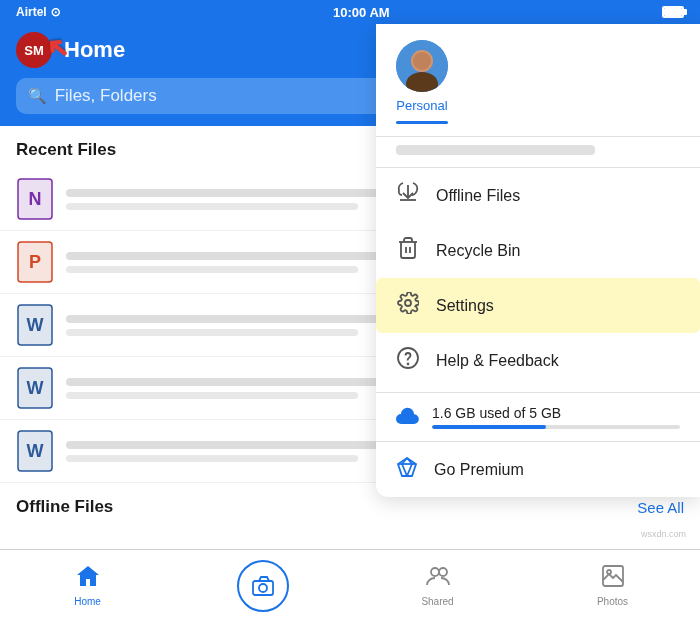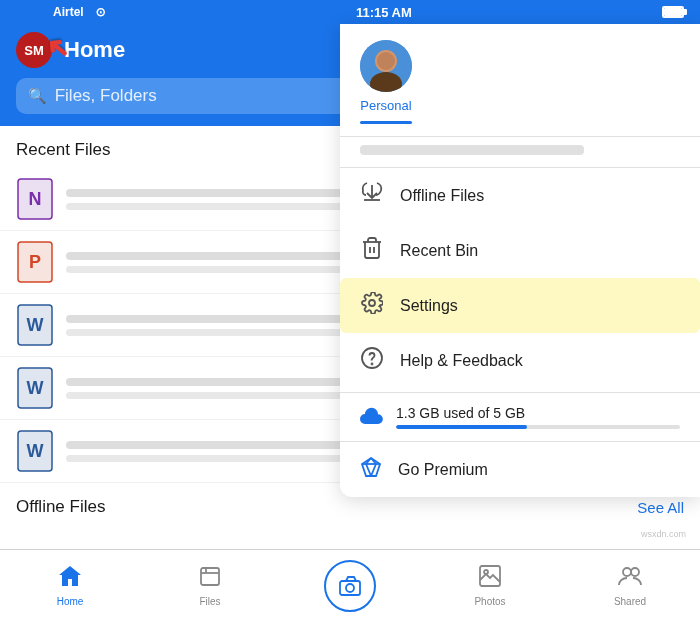--- a/index.html
+++ b/index.html
@@ -17,25 +17,24 @@
       background: #1a73e8;
       display: flex;
       justify-content: space-between;
       align-items: center;
       padding: 4px 16px;
       height: 24px;
     }
     .status-bar-left {
       display: flex;
       align-items: center;
-      gap: 12px;
+      gap: 4px;
       color: white;
       font-size: 12px;
       font-weight: 600;
-      margin-left: 37px;
     }
     .status-bar-center {
       color: white;
       font-size: 13px;
       font-weight: 600;
     }
     .status-bar-right {
       display: flex;
       align-items: center;
       gap: 6px;
@@ -156,21 +155,21 @@
     }
 
     .section-header {
       display: flex;
       justify-content: space-between;
       align-items: center;
       padding: 14px 16px 8px;
     }
     .section-title {
       font-size: 17px;
-      font-weight: 400;
+      font-weight: 700;
       color: #1a1a1a;
     }
     .see-all {
       color: #1a73e8;
       font-size: 15px;
     }
 
     
     .file-list {
       padding: 0 0;
@@ -261,21 +260,21 @@
       align-items: center;
       justify-content: center;
       color: #1a73e8;
       font-size: 22px;
     }
 
     .dropdown-panel {
       position: absolute;
       top: 24px;
       right: 0;
-      width: 360px;
+      width: 324px;
       background: white;
       box-shadow: 0 4px 20px rgba(0,0,0,0.15);
       z-index: 20;
       border-radius: 0 0 0 12px;
     }
 
     
     .account-switcher {
       display: flex;
       align-items: center;
@@ -426,21 +425,21 @@
     }
   </style>
 </head>
 <body>
 
 <div class="status-bar">
   <div class="status-bar-left">
     <span>Airtel</span>
     <span>⊙</span>
   </div>
-  <div class="status-bar-center">11:15 AM</div>
+  <div class="status-bar-center">10:00 AM</div>
   <div class="status-bar-right">
     <div class="battery-icon">
       <div class="battery-fill"></div>
     </div>
   </div>
 </div>
 
 <div class="app-container">
 
   <div class="header">
@@ -554,58 +553,48 @@
   <div class="bottom-nav">
     <div class="nav-item">
       <span class="nav-icon active">
         <svg width="24" height="22" viewBox="0 0 24 22" fill="#1a73e8">
           <path d="M12 1L1 10h3v11h6v-7h4v7h6V10h3L12 1z"></path>
         </svg>
       </span>
       <span class="nav-label active">Home</span>
     </div>
     <div class="nav-item">
-      <span class="nav-icon">
-        <svg width="22" height="22" viewBox="0 0 22 22" fill="none" stroke="#888" stroke-width="1.8">
-          <rect x="2" y="3" width="18" height="17" rx="2"></rect>
-          <path d="M2 8h18"></path>
-          <path d="M7 3v5"></path>
-        </svg>
-      </span>
-      <span class="nav-label">Files</span>
-    </div>
-    <div class="nav-item">
       <div class="camera-btn">
         <svg width="22" height="20" viewBox="0 0 22 20" fill="none" stroke="#1a73e8" stroke-width="1.8">
           <rect x="1" y="5" width="20" height="14" rx="2"></rect>
           <circle cx="11" cy="12" r="4"></circle>
           <path d="M7 5l2-4h6l2 4"></path>
         </svg>
       </div>
-    </div>
-    <div class="nav-item">
-      <span class="nav-icon">
-        <svg width="22" height="22" viewBox="0 0 22 22" fill="none" stroke="#888" stroke-width="1.8">
-          <rect x="1" y="1" width="20" height="20" rx="2"></rect>
-          <circle cx="7" cy="7" r="2"></circle>
-          <path d="M1 15l6-6 4 4 3-3 7 7"></path>
-        </svg>
-      </span>
-      <span class="nav-label">Photos</span>
     </div>
     <div class="nav-item">
       <span class="nav-icon">
         <svg width="24" height="22" viewBox="0 0 24 22" fill="none" stroke="#888" stroke-width="1.8">
           <circle cx="9" cy="7" r="4"></circle>
           <circle cx="17" cy="7" r="4"></circle>
           <path d="M1 20c0-4 3.6-7 8-7"></path>
           <path d="M15 13c4.4 0 8 3 8 7"></path>
         </svg>
       </span>
       <span class="nav-label">Shared</span>
+    </div>
+    <div class="nav-item">
+      <span class="nav-icon">
+        <svg width="22" height="22" viewBox="0 0 22 22" fill="none" stroke="#888" stroke-width="1.8">
+          <rect x="1" y="1" width="20" height="20" rx="2"></rect>
+          <circle cx="7" cy="7" r="2"></circle>
+          <path d="M1 15l6-6 4 4 3-3 7 7"></path>
+        </svg>
+      </span>
+      <span class="nav-label">Photos</span>
     </div>
   </div>
 </div>
 
 <div class="red-arrow">➜</div>
 
 <div class="dropdown-panel">
 
   <div class="account-switcher">
 
@@ -645,21 +634,21 @@
   <div class="menu-item">
     <span class="menu-item-icon">
       <svg width="20" height="22" viewBox="0 0 20 22" fill="none" stroke="#555" stroke-width="1.8">
         <polyline points="1,5 19,5"></polyline>
         <path d="M3 5v14a2 2 0 0 0 2 2h10a2 2 0 0 0 2-2V5"></path>
         <path d="M6 5V3a2 2 0 0 1 2-2h4a2 2 0 0 1 2 2v2"></path>
         <line x1="8" y1="10" x2="8" y2="16"></line>
         <line x1="12" y1="10" x2="12" y2="16"></line>
       </svg>
     </span>
-    <span class="menu-item-label">Recent Bin</span>
+    <span class="menu-item-label">Recycle Bin</span>
   </div>
 
   <div class="menu-item highlighted">
     <span class="menu-item-icon">
       <svg width="22" height="22" viewBox="0 0 22 22" fill="none" stroke="#555" stroke-width="1.8">
         <circle cx="11" cy="11" r="3"></circle>
         <path d="M19.4 14a1.65 1.65 0 0 0 .33 1.82l.06.06a2 2 0 0 1-2.83 2.83l-.06-.06a1.65 1.65 0 0 0-1.82-.33 1.65 1.65 0 0 0-1 1.51V20a2 2 0 0 1-4 0v-.09A1.65 1.65 0 0 0 9 18.4a1.65 1.65 0 0 0-1.82.33l-.06.06a2 2 0 0 1-2.83-2.83l.06-.06A1.65 1.65 0 0 0 4.68 14a1.65 1.65 0 0 0-1.51-1H3a2 2 0 0 1 0-4h.09A1.65 1.65 0 0 0 4.6 8a1.65 1.65 0 0 0-.33-1.82l-.06-.06a2 2 0 0 1 2.83-2.83l.06.06A1.65 1.65 0 0 0 9 3.68a1.65 1.65 0 0 0 1-1.51V2a2 2 0 0 1 4 0v.09a1.65 1.65 0 0 0 1 1.51 1.65 1.65 0 0 0 1.82-.33l.06-.06a2 2 0 0 1 2.83 2.83l-.06.06A1.65 1.65 0 0 0 18.4 8a1.65 1.65 0 0 0 1.51 1H20a2 2 0 0 1 0 4h-.09a1.65 1.65 0 0 0-1.51 1z"></path>
       </svg>
     </span>
     <span class="menu-item-label">Settings</span>
@@ -677,21 +666,21 @@
   </div>
 
   <div class="storage-section">
     <div class="storage-row">
       <span class="cloud-icon">
         <svg width="24" height="18" viewBox="0 0 24 18" fill="#1a73e8">
           <path d="M18 18H5a5 5 0 0 1 0-10 6 6 0 1 1 13 .3A4 4 0 0 1 18 18z"></path>
         </svg>
       </span>
       <div class="storage-info">
-        <div class="storage-text">1.3 GB used of 5 GB</div>
+        <div class="storage-text">1.6 GB used of 5 GB</div>
         <div class="storage-bar">
           <div class="storage-fill" style="width:46%"></div>
         </div>
       </div>
     </div>
   </div>
 
   <div class="premium-row">
     <span class="diamond-icon">
       <svg width="22" height="22" viewBox="0 0 22 22" fill="none" stroke="#1a73e8" stroke-width="1.8">

